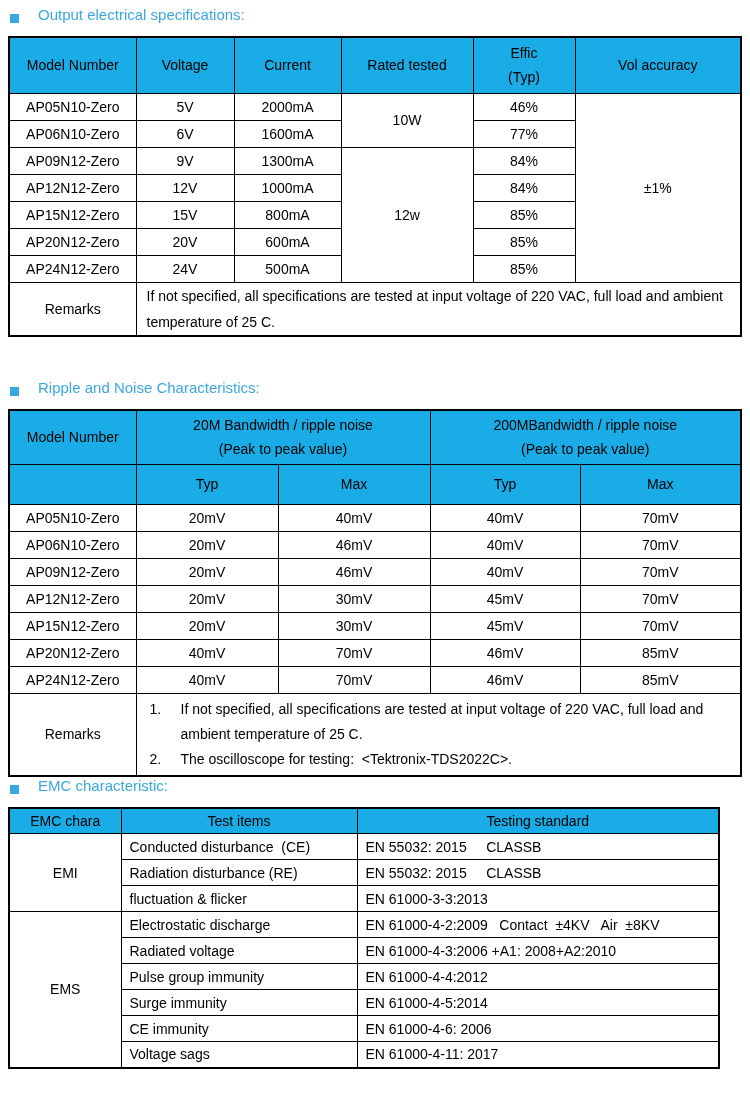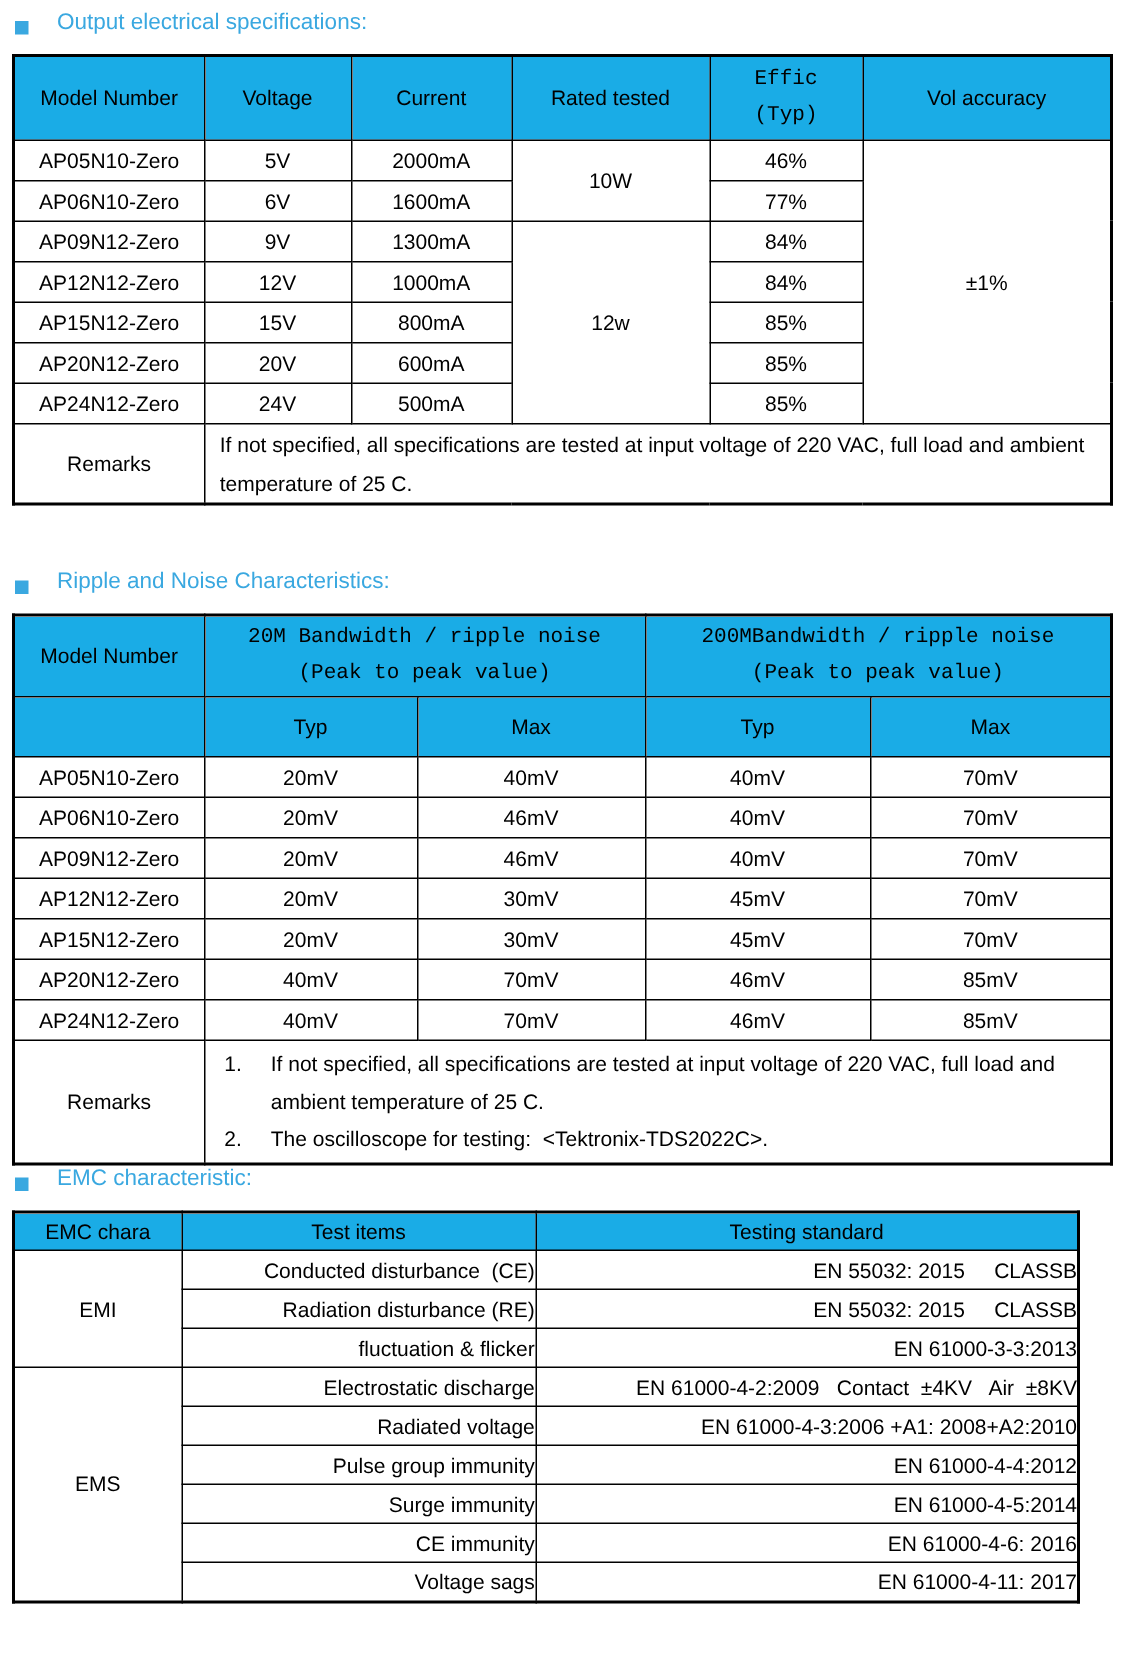--- a/index.html
+++ b/index.html
@@ -37,23 +37,23 @@
   }
   .blue{background:var(--accent);}
   .t1 thead tr{height:56px;}
   .t1 tbody tr{height:27px;}
   .t1 tr.remarks-tr{height:54px;}
   .t2 tr.h1{height:54px;}
   .t2 tr.h2{height:40px;}
   .t2 tbody tr{height:27px;}
   .t2 tr.remarks-tr{height:76px;}
   .t3 tr{height:26px;}
-  .left{text-align:right;padding-left:8px;}
+  .left{text-align:left;padding-left:8px;}
   .prewrap{white-space:pre-wrap;}
-  .two-line div{line-height:24px;font-family:Liberation Mono, monospace;}
+  .two-line div{line-height:24px;}
   .remarks-text{
     text-align:left;line-height:26px;padding:0 10px;
   }
   .ritem{display:flex;line-height:25px;text-align:left;}
   .rnum{flex:0 0 44px;padding-left:13px;}
   .rtext{flex:1;padding-right:4px;white-space:pre-wrap;}
   .rblock{padding:3px 0;}
 </style>
 </head>
 <body>
@@ -287,21 +287,21 @@
         <tr>
           <td class="left prewrap">Pulse group immunity</td>
           <td class="left prewrap">EN 61000-4-4:2012</td>
         </tr>
         <tr>
           <td class="left prewrap">Surge immunity</td>
           <td class="left prewrap">EN 61000-4-5:2014</td>
         </tr>
         <tr>
           <td class="left prewrap">CE immunity</td>
-          <td class="left prewrap">EN 61000-4-6: 2016</td>
+          <td class="left prewrap">EN 61000-4-6: 2006</td>
         </tr>
         <tr>
           <td class="left prewrap">Voltage sags</td>
           <td class="left prewrap">EN 61000-4-11: 2017</td>
         </tr>
       </tbody>
     </table>
   </div>
 
 </div>

